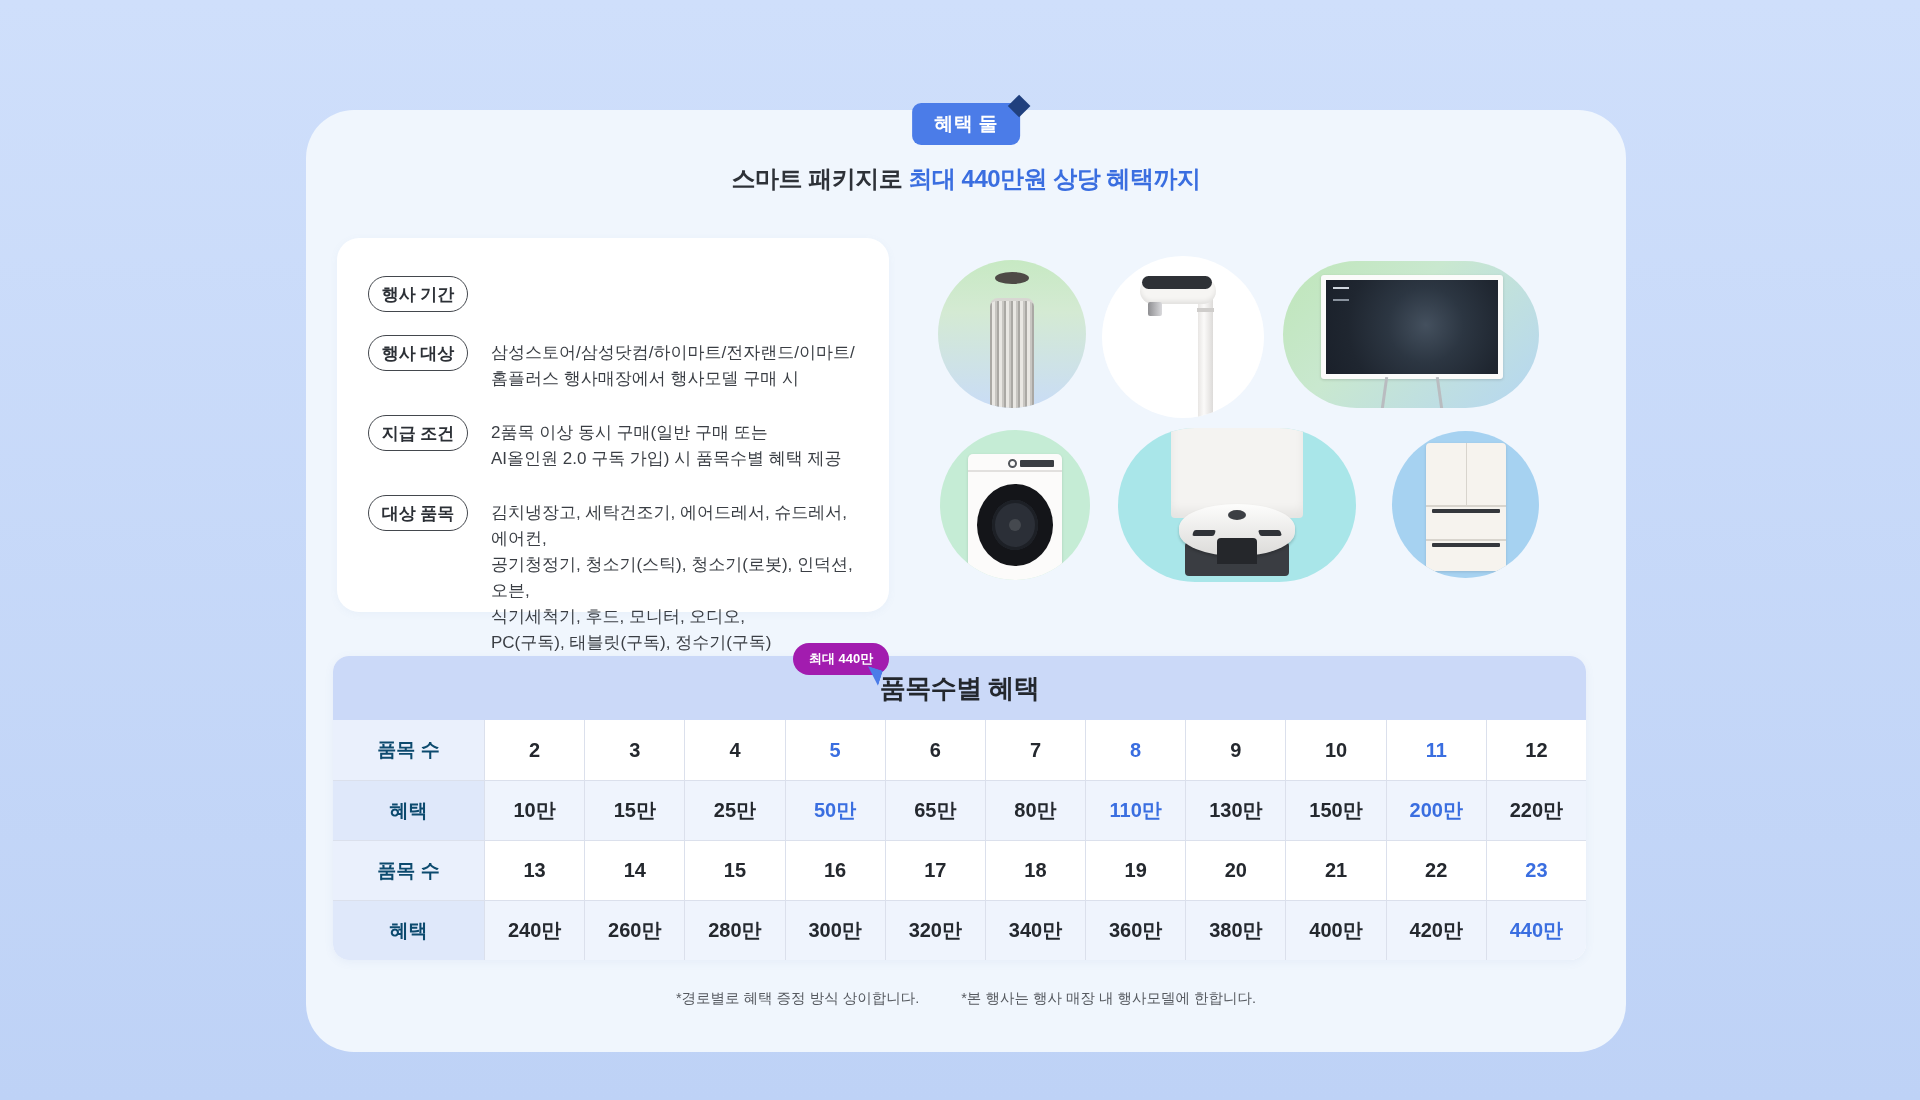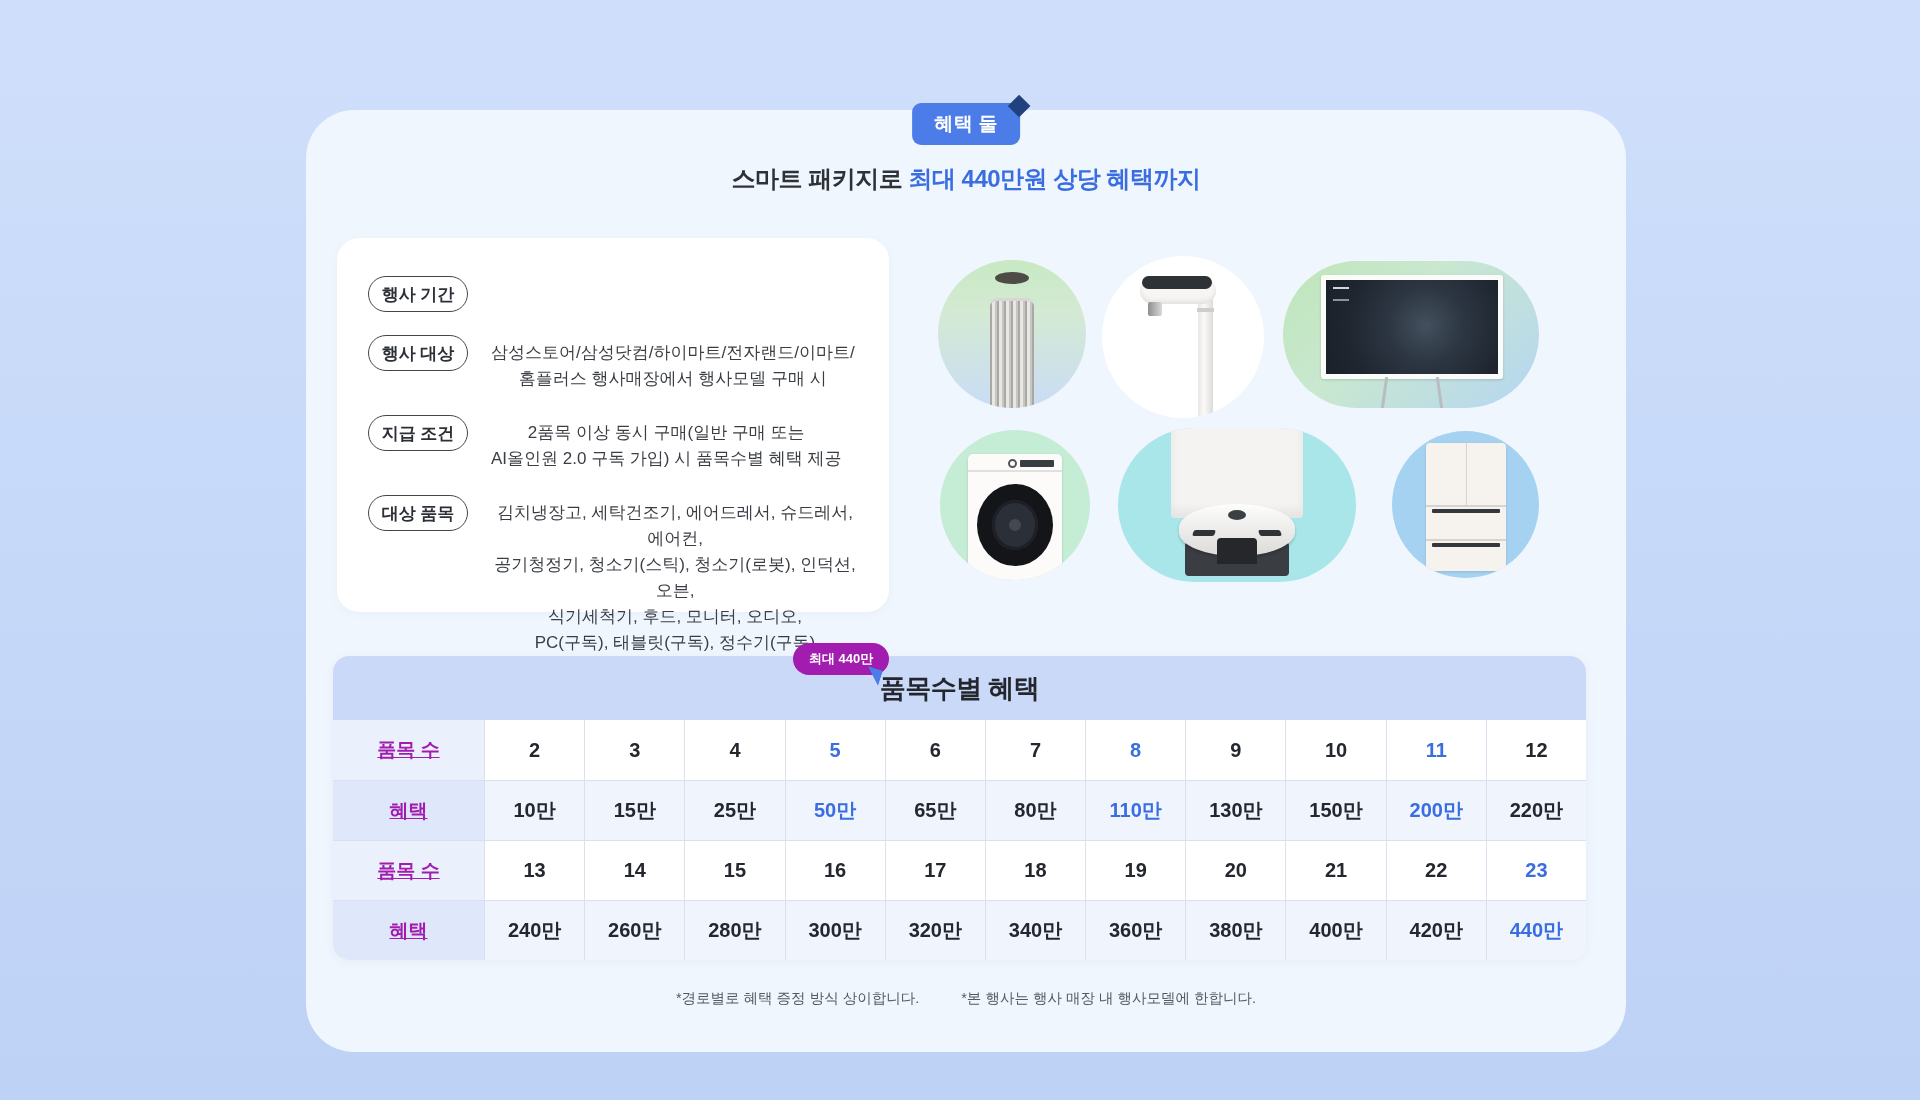--- a/index.html
+++ b/index.html
@@ -29,21 +29,21 @@
     font-size:24px; font-weight:bold; color:#2e3238; letter-spacing:-0.5px;
   }
   .title .hl{ color:#3a6ee0; }
 
   
   .info{
     position:absolute; left:31px; top:128px; width:552px; height:374px;
     background:#ffffff; border-radius:22px; padding:38px 30px 30px 31px;
     box-shadow:0 2px 8px rgba(100,130,190,0.06);
   }
-  .info-row{ display:flex; margin-bottom:23px;text-align:center; }
+  .info-row{ display:flex; margin-bottom:23px; }
   .pill{
     flex:0 0 100px; height:36px; border:1.5px solid #43474d; border-radius:18px;
     display:flex; align-items:center; justify-content:center;
     font-size:17px; font-weight:bold; color:#2c3036; margin-right:23px;
   }
   .info-text{ font-size:17px; color:#3a3e44; line-height:26px; padding-top:5px; }
 
   
   .shape{ position:absolute; overflow:hidden; }
   .grad-green{ background:linear-gradient(180deg,#c7e9c3 0%,#d4ead3 35%,#c9dcf6 100%); }
@@ -139,21 +139,21 @@
     box-shadow:0 2px 10px rgba(100,130,190,0.08); }
   .thead{
     height:64px; background:#cbd9f8; display:flex; align-items:center; justify-content:center;
     font-size:26px; font-weight:bold; color:#23272d; letter-spacing:-0.5px;
   }
   .trow{ display:grid; grid-template-columns:151px repeat(11,1fr); height:60px; border-top:1px solid #dbe0ec; }
   .tcell{
     display:flex; align-items:center; justify-content:center;
     font-size:20px; font-weight:bold; color:#24282e; border-left:1px solid #dbe0ec;
   }
-  .tcell:first-child{ border-left:none; font-size:19px; color:#a21caf;text-decoration:underline; }
+  .tcell:first-child{ border-left:none; font-size:19px; color:#0c4a6e; }
   .row-qty .tcell{ background:#ffffff; }
   .row-qty .tcell:first-child{ background:#eaf0fc; }
   .row-ben .tcell{ background:#eff4fd; }
   .row-ben .tcell:first-child{ background:#dfe8fa; }
   .tcell.hl{ color:#3a6ee0; }
 
   .footnotes{
     position:absolute; left:0; bottom:44px; width:100%;
     display:flex; justify-content:center; gap:42px;
     font-size:14.5px; color:#55595f;

